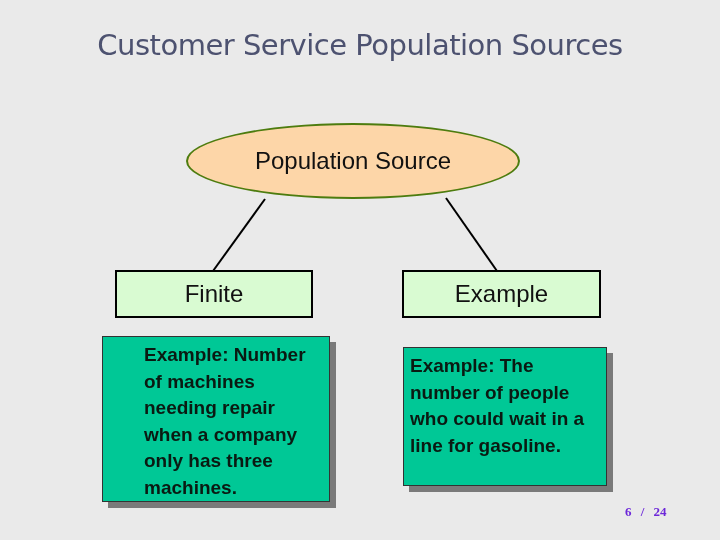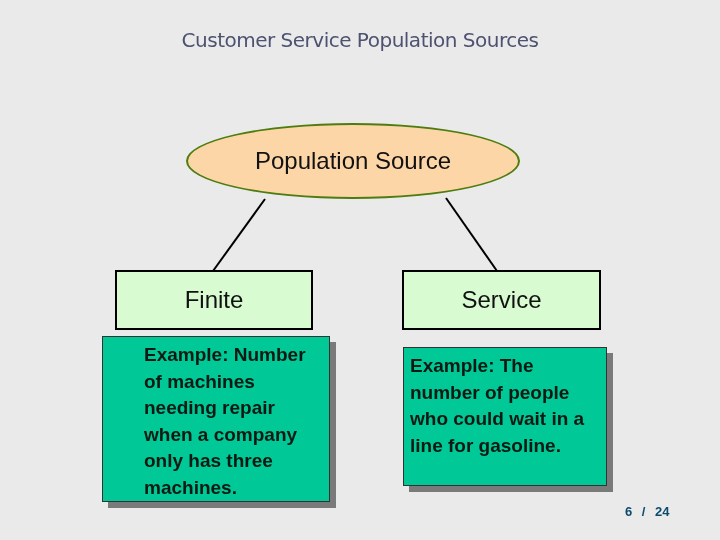--- a/index.html
+++ b/index.html
@@ -1,42 +1,42 @@
 <!DOCTYPE html>
 <html><head>
 <meta charset="utf-8">
 <style>
   html, body { margin:0; padding:0; }
   body { width:720px; height:540px; background:#eaeaea; position:relative; overflow:hidden; font-family:"Liberation Sans", sans-serif; }
-  .title { position:absolute; left:0; top:28px; width:720px; text-align:center; font-family:"DejaVu Sans", sans-serif; font-size:20px; color:#4d5270; letter-spacing:-0.5px; }
+  .title { position:absolute; left:0; top:28px; width:720px; text-align:center; font-family:"DejaVu Sans", sans-serif; font-size:29px; color:#4d5270; letter-spacing:-0.5px; }
   svg.lines { position:absolute; left:0; top:0; width:720px; height:540px; }
   .ellipse { position:absolute; left:186px; top:123px; width:334px; height:76px; border:2px solid #4d7c0f; border-radius:50%; background:#fdd6a8; box-sizing:border-box; display:flex; align-items:center; justify-content:center; font-size:24px; color:#111; }
-  .node { position:absolute; height:60px; border:2px solid #000; background:#d9fbd2; box-sizing:border-box; display:flex; align-items:center; justify-content:center; font-size:24px; color:#111; }
+  .node { position:absolute; height:48px; border:2px solid #000; background:#d9fbd2; box-sizing:border-box; display:flex; align-items:center; justify-content:center; font-size:24px; color:#111; }
   .example { position:absolute; background:#00c896; border:1px solid #333; box-sizing:border-box; box-shadow:6px 6px 0 #7a7a7a; font-weight:bold; font-size:19px; line-height:26.5px; color:#0a1a12; padding:5px 6px; }
-  .page { position:absolute; left:625px; top:504px; font-family:Liberation Sans, sans-serif; font-weight:bold; font-size:13px; color:#0c4a6e; word-spacing:6px; }
+  .page { position:absolute; left:625px; top:504px; font-family:Liberation Serif, serif; font-weight:bold; font-size:13px; color:#6d28d9; word-spacing:6px; }
 </style>
 </head>
 <body>
 
 <div class="title">Customer Service Population Sources</div>
 
 <svg class="lines">
   <line x1="265" y1="199" x2="213" y2="271" stroke="#000" stroke-width="2"></line>
   <line x1="446" y1="198" x2="497" y2="271" stroke="#000" stroke-width="2"></line>
 </svg>
 
 <div class="ellipse">
   <span>Population Source</span>
 </div>
 
 <div class="node" style="left:115px; top:270px; width:198px;">
   <span>Finite</span>
 </div>
 <div class="node" style="left:402px; top:270px; width:199px;">
-  <span>Service</span>
+  <span>Example</span>
 </div>
 
 <div class="example" style="left:102px; top:336px; width:228px; height:166px;padding-left:41px;">
   <span>Example: Number of machines needing repair when a company only has three machines.</span>
 </div>
 <div class="example" style="left:403px; top:336px; width:204px; height:139px;margin-top:11px;">
   <span>Example: The number of people who could wait in a line for gasoline.</span>
 </div>
 
 <div class="page">6 / 24</div>

